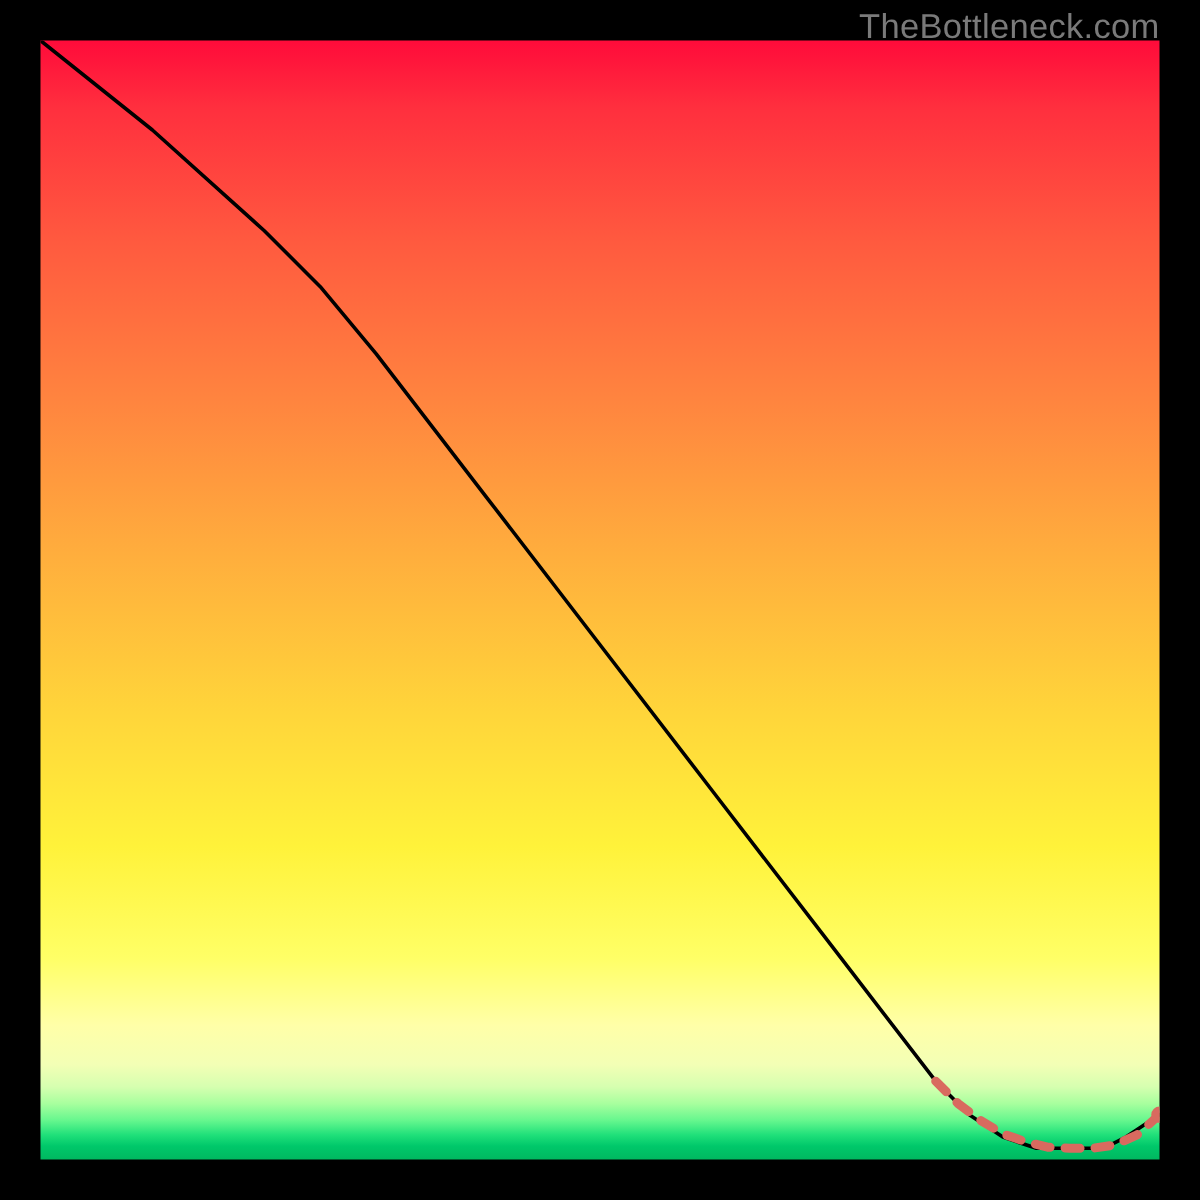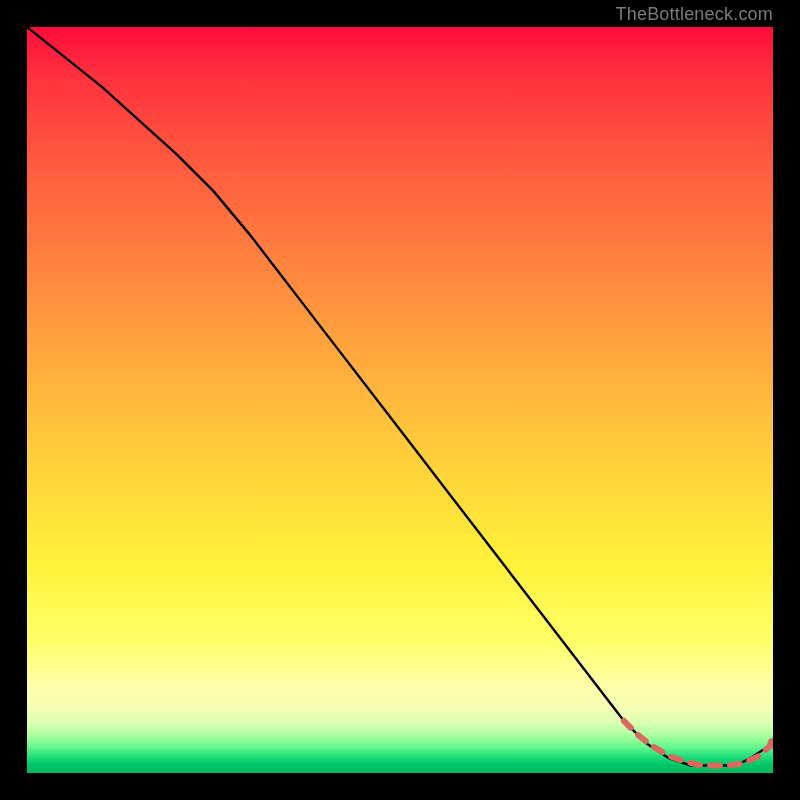--- a/index.html
+++ b/index.html
@@ -50,21 +50,21 @@
     top: 27px;
     width: 746px;
     height: 746px;
     pointer-events: none;
   }
   .watermark {
     position: absolute;
     top: 4px;
     right: 27px;
     color: #7a7a7a;
-    font-size: 18px;
+    font-size: 23px;
     font-weight: 500;
     letter-spacing: 0.2px;
     user-select: none;
   }
 </style>
 </head>
 <body>
 
 <div class="stage">
   <div class="plot"></div>

